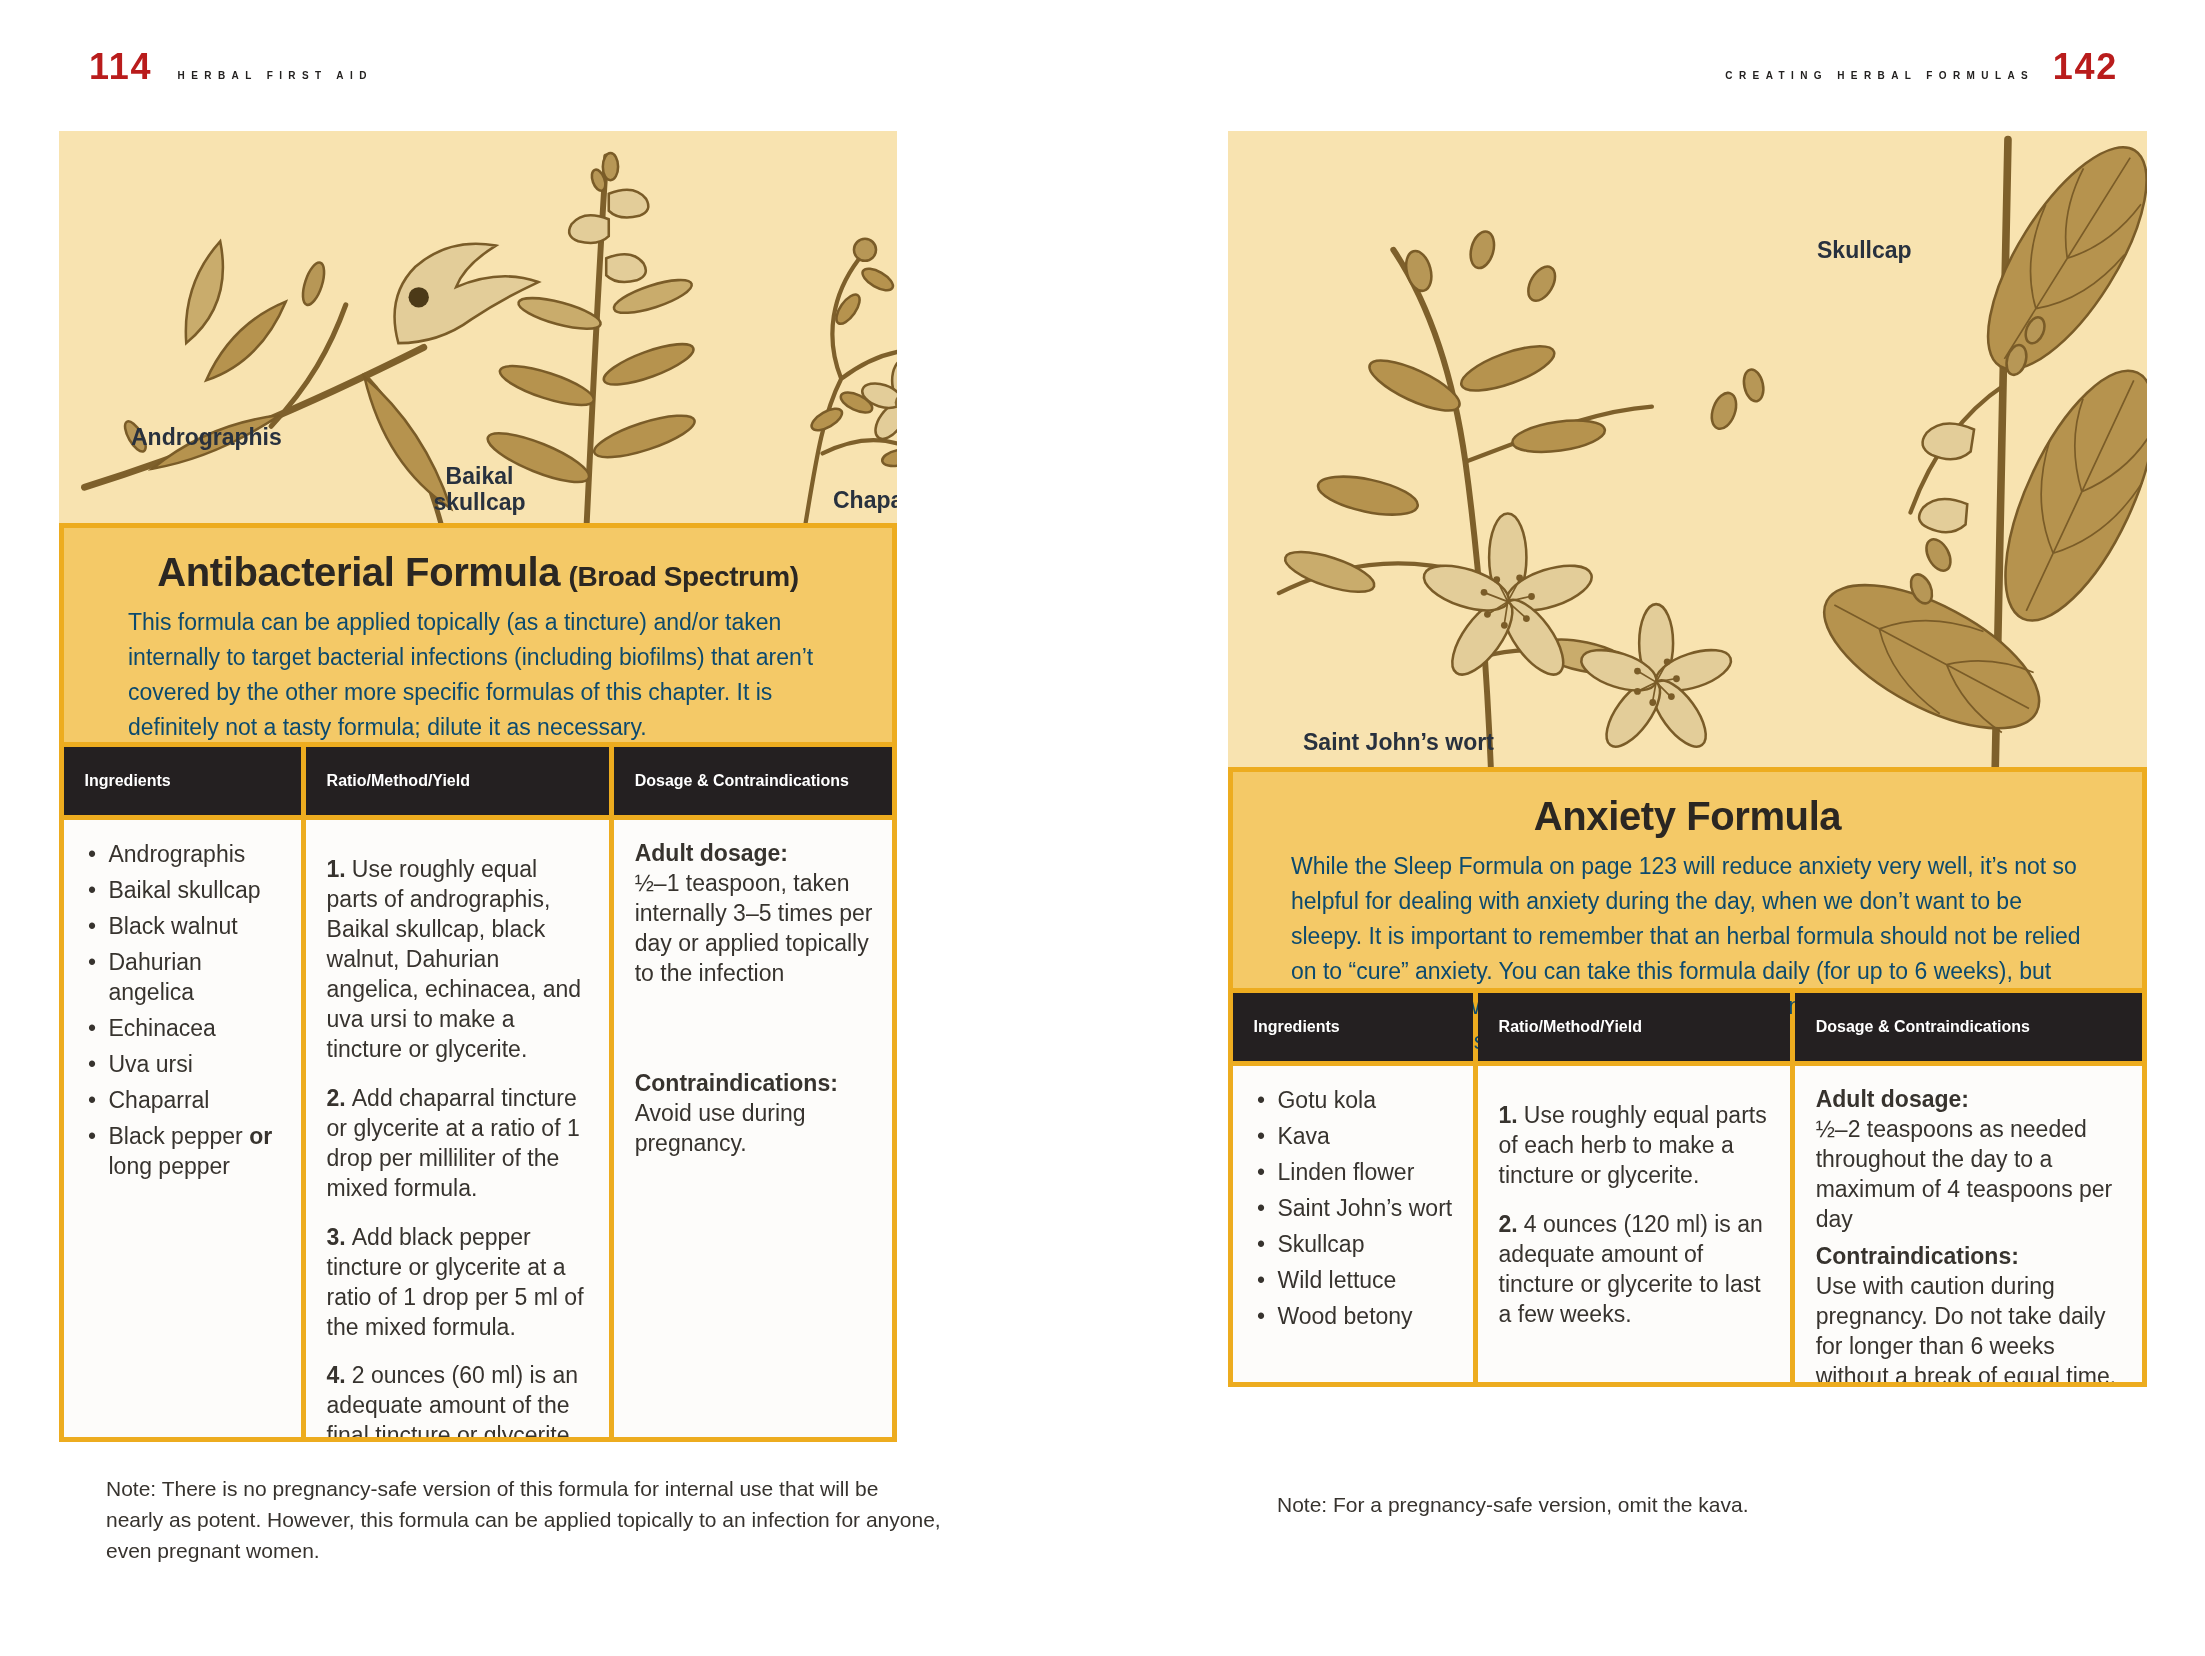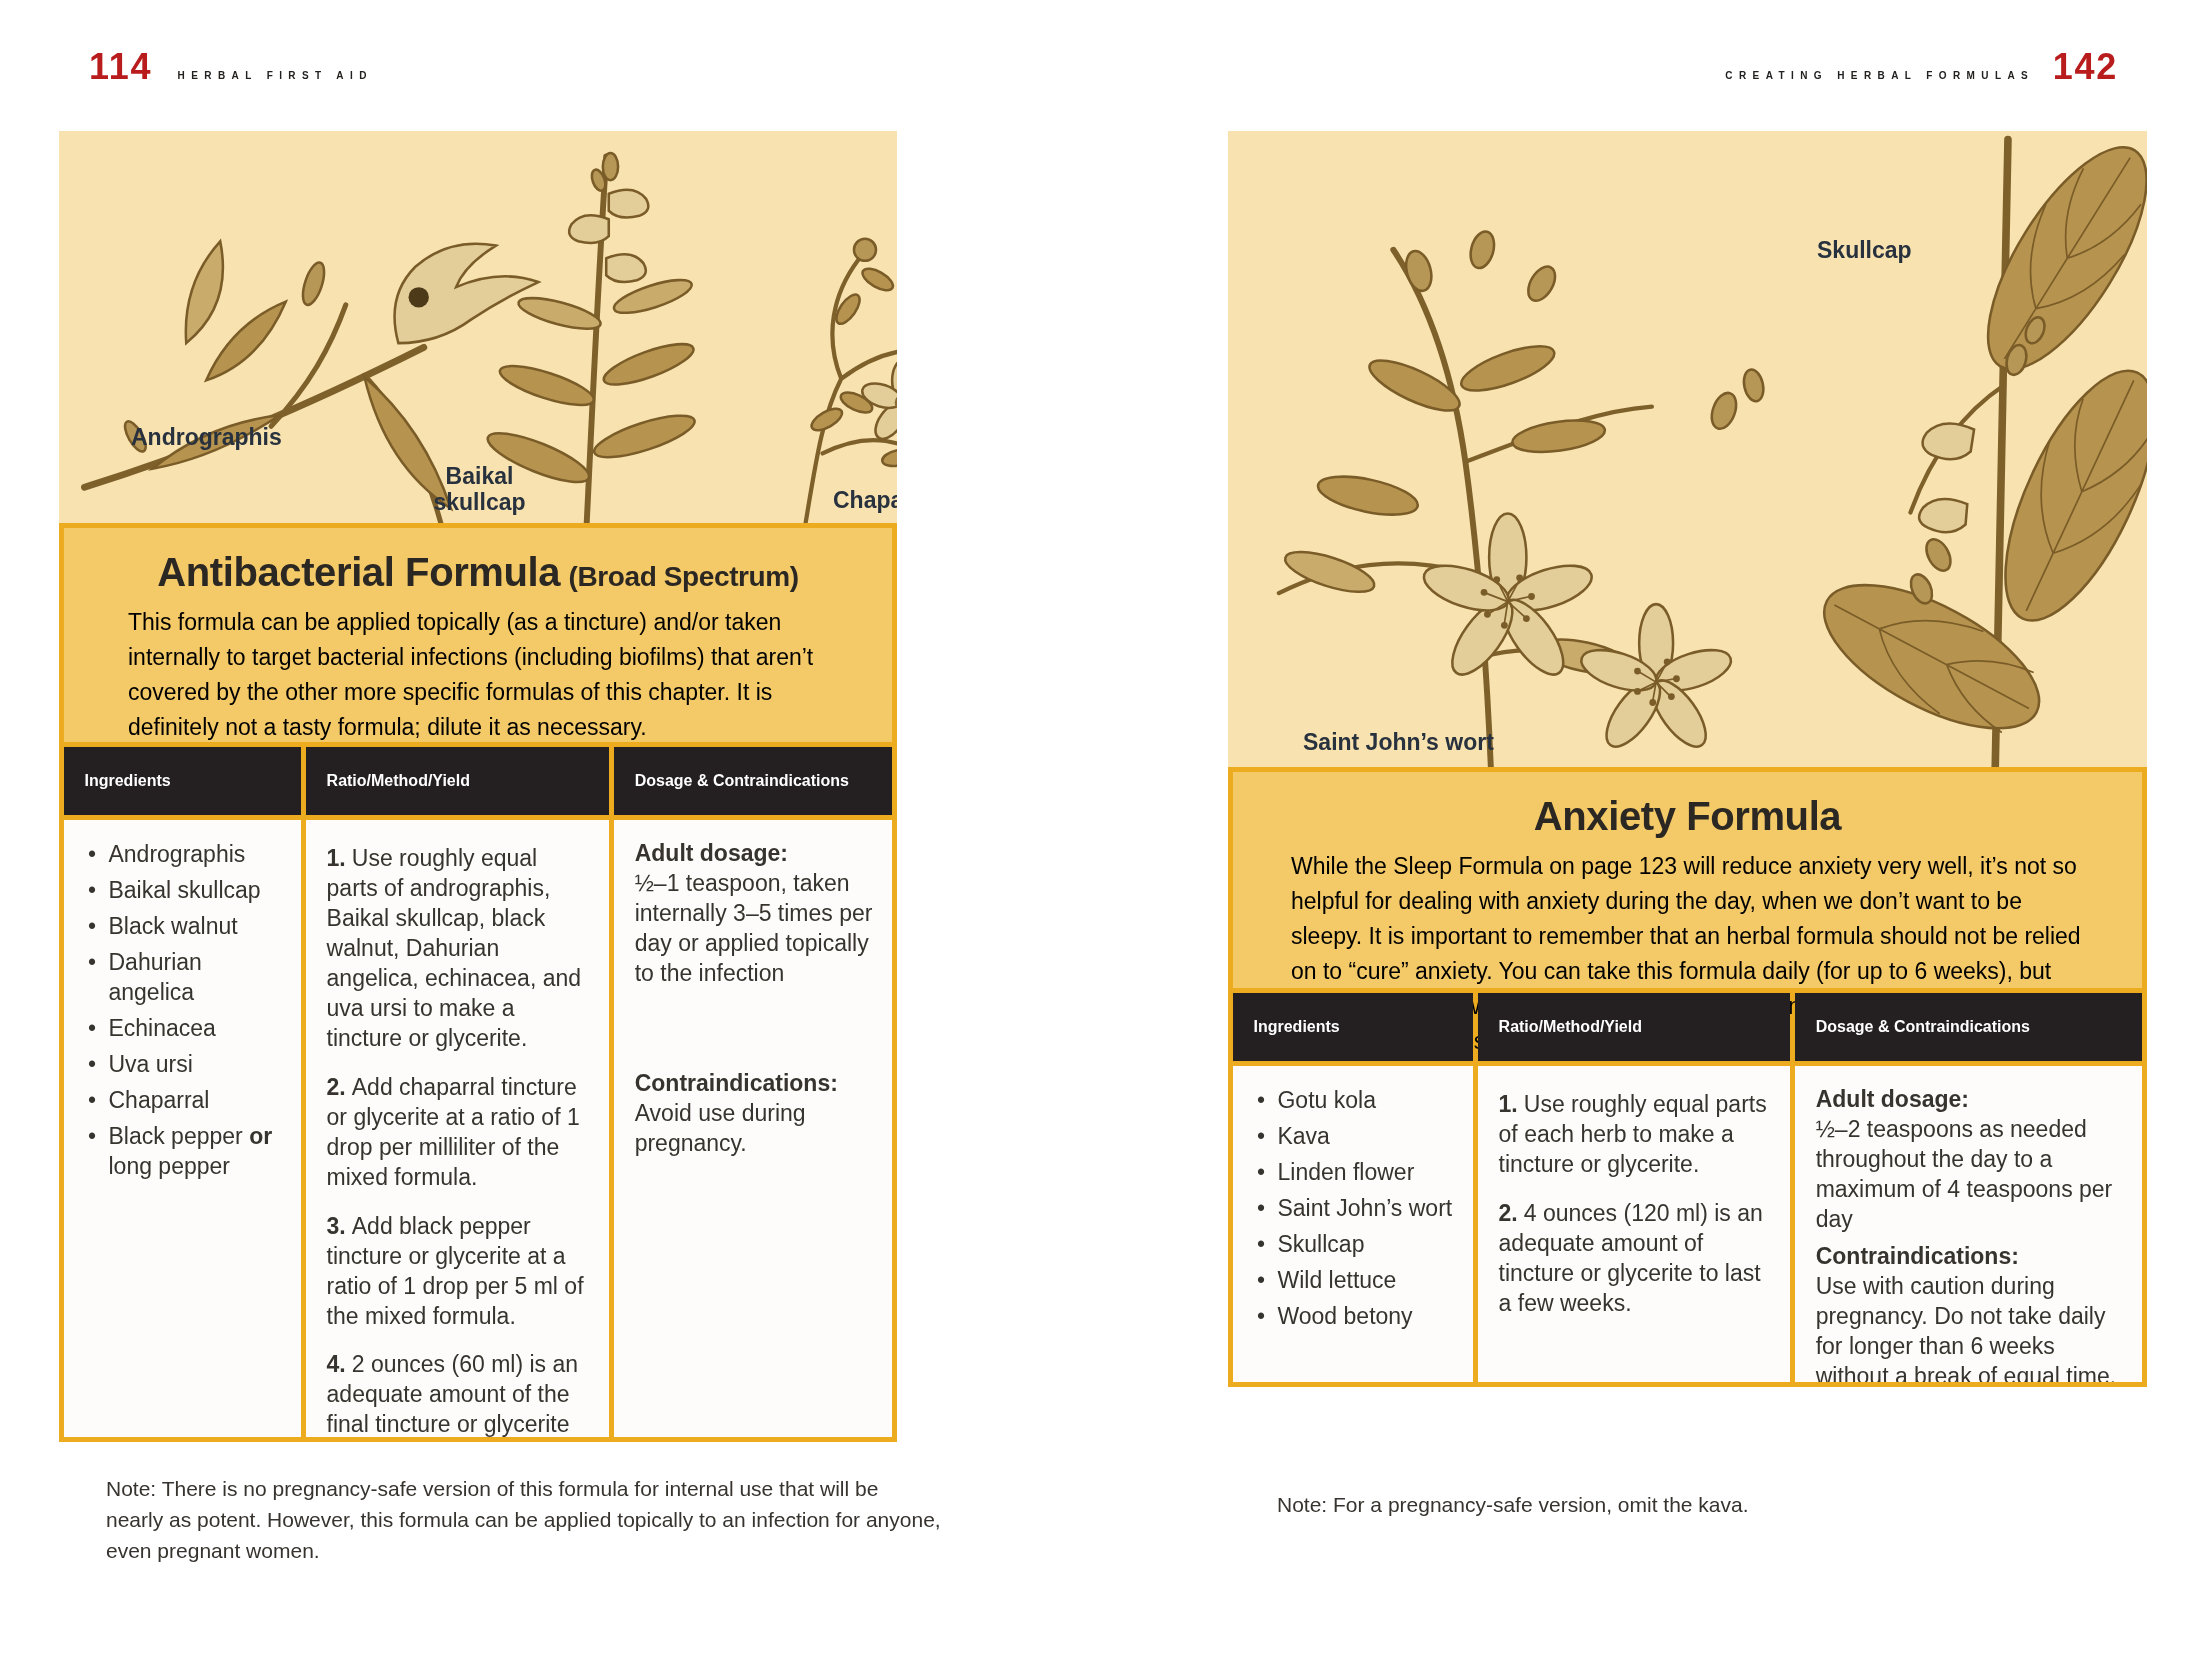--- a/index.html
+++ b/index.html
@@ -31,36 +31,36 @@
   .lbl-chaparral    { left:774px; top:356px; }
   .lbl-skullcap     { left:589px; top:106px; }
   .lbl-sjw          { left:75px;  top:598px; }
 
   
   .goldbox { background:#f4c967; border:5.1px solid #edac1f; border-bottom:none; box-sizing:border-box; }
   .panel-left  .goldbox { height:219px; }
   .panel-right .goldbox { height:221px; }
   .fx-title { text-align:center; margin:22px 0 10.2px; font-size:40px; font-weight:800; color:#2b2722; letter-spacing:-0.4px; }
   .fx-title .suffix { font-size:28px; margin-left:8.5px; }
-  .fx-desc { margin:0; padding:0 51px 0 64px; font-size:23px; line-height:35px; color:#000000; }
+  .fx-desc { margin:0; padding:0 51px 0 64px; font-size:23px; line-height:35px; color:#0c4a6e; }
   .panel-right .fx-desc { padding:0 53px 0 58px; }
 
   
   .tbl { display:grid; gap:5.1px; background:#edac1f; padding:5.1px; box-sizing:border-box; width:100%; }
   .tbl-left  { grid-template-columns:237px 303px 1fr; grid-template-rows:68px 617px; }
   .tbl-right { grid-template-columns:240px 312px 1fr; grid-template-rows:68px 316px; }
   .th { background:#242021; color:#ffffff; font-size:16px; font-weight:700; display:flex; align-items:center; padding-left:20.4px; }
   .td { background:#fdfcfa; padding:10.2px 15.3px 0 20.4px; font-size:23px; line-height:30px; color:#37332e; overflow:hidden; }
 
   ul.ing { list-style:none; margin:8.5px 0 0; padding:0; }
   ul.ing li { padding-left:24px; position:relative; margin-bottom:6px; }
   ul.ing li::before { content:"•"; position:absolute; left:3.4px; }
 
   .step { margin:8.5px 0 18.7px; }
-  .step:first-child { margin-top:13px; }
+  .step:first-child { margin-top:24px; }
   .step b { margin-right:6px; }
 
   .dcell p { margin:0; }
   .dcell .h { font-weight:700; margin-top:8px; }
   .tbl-left  .dcell .h2 { margin-top:80px; }
   .tbl-right .dcell .h2 { margin-top:6.8px; }
 
   
   .note { position:absolute; font-size:21px; line-height:31px; color:#37332e; }
   .note-left  { left:106px;  top:1452px; width:835px; }

